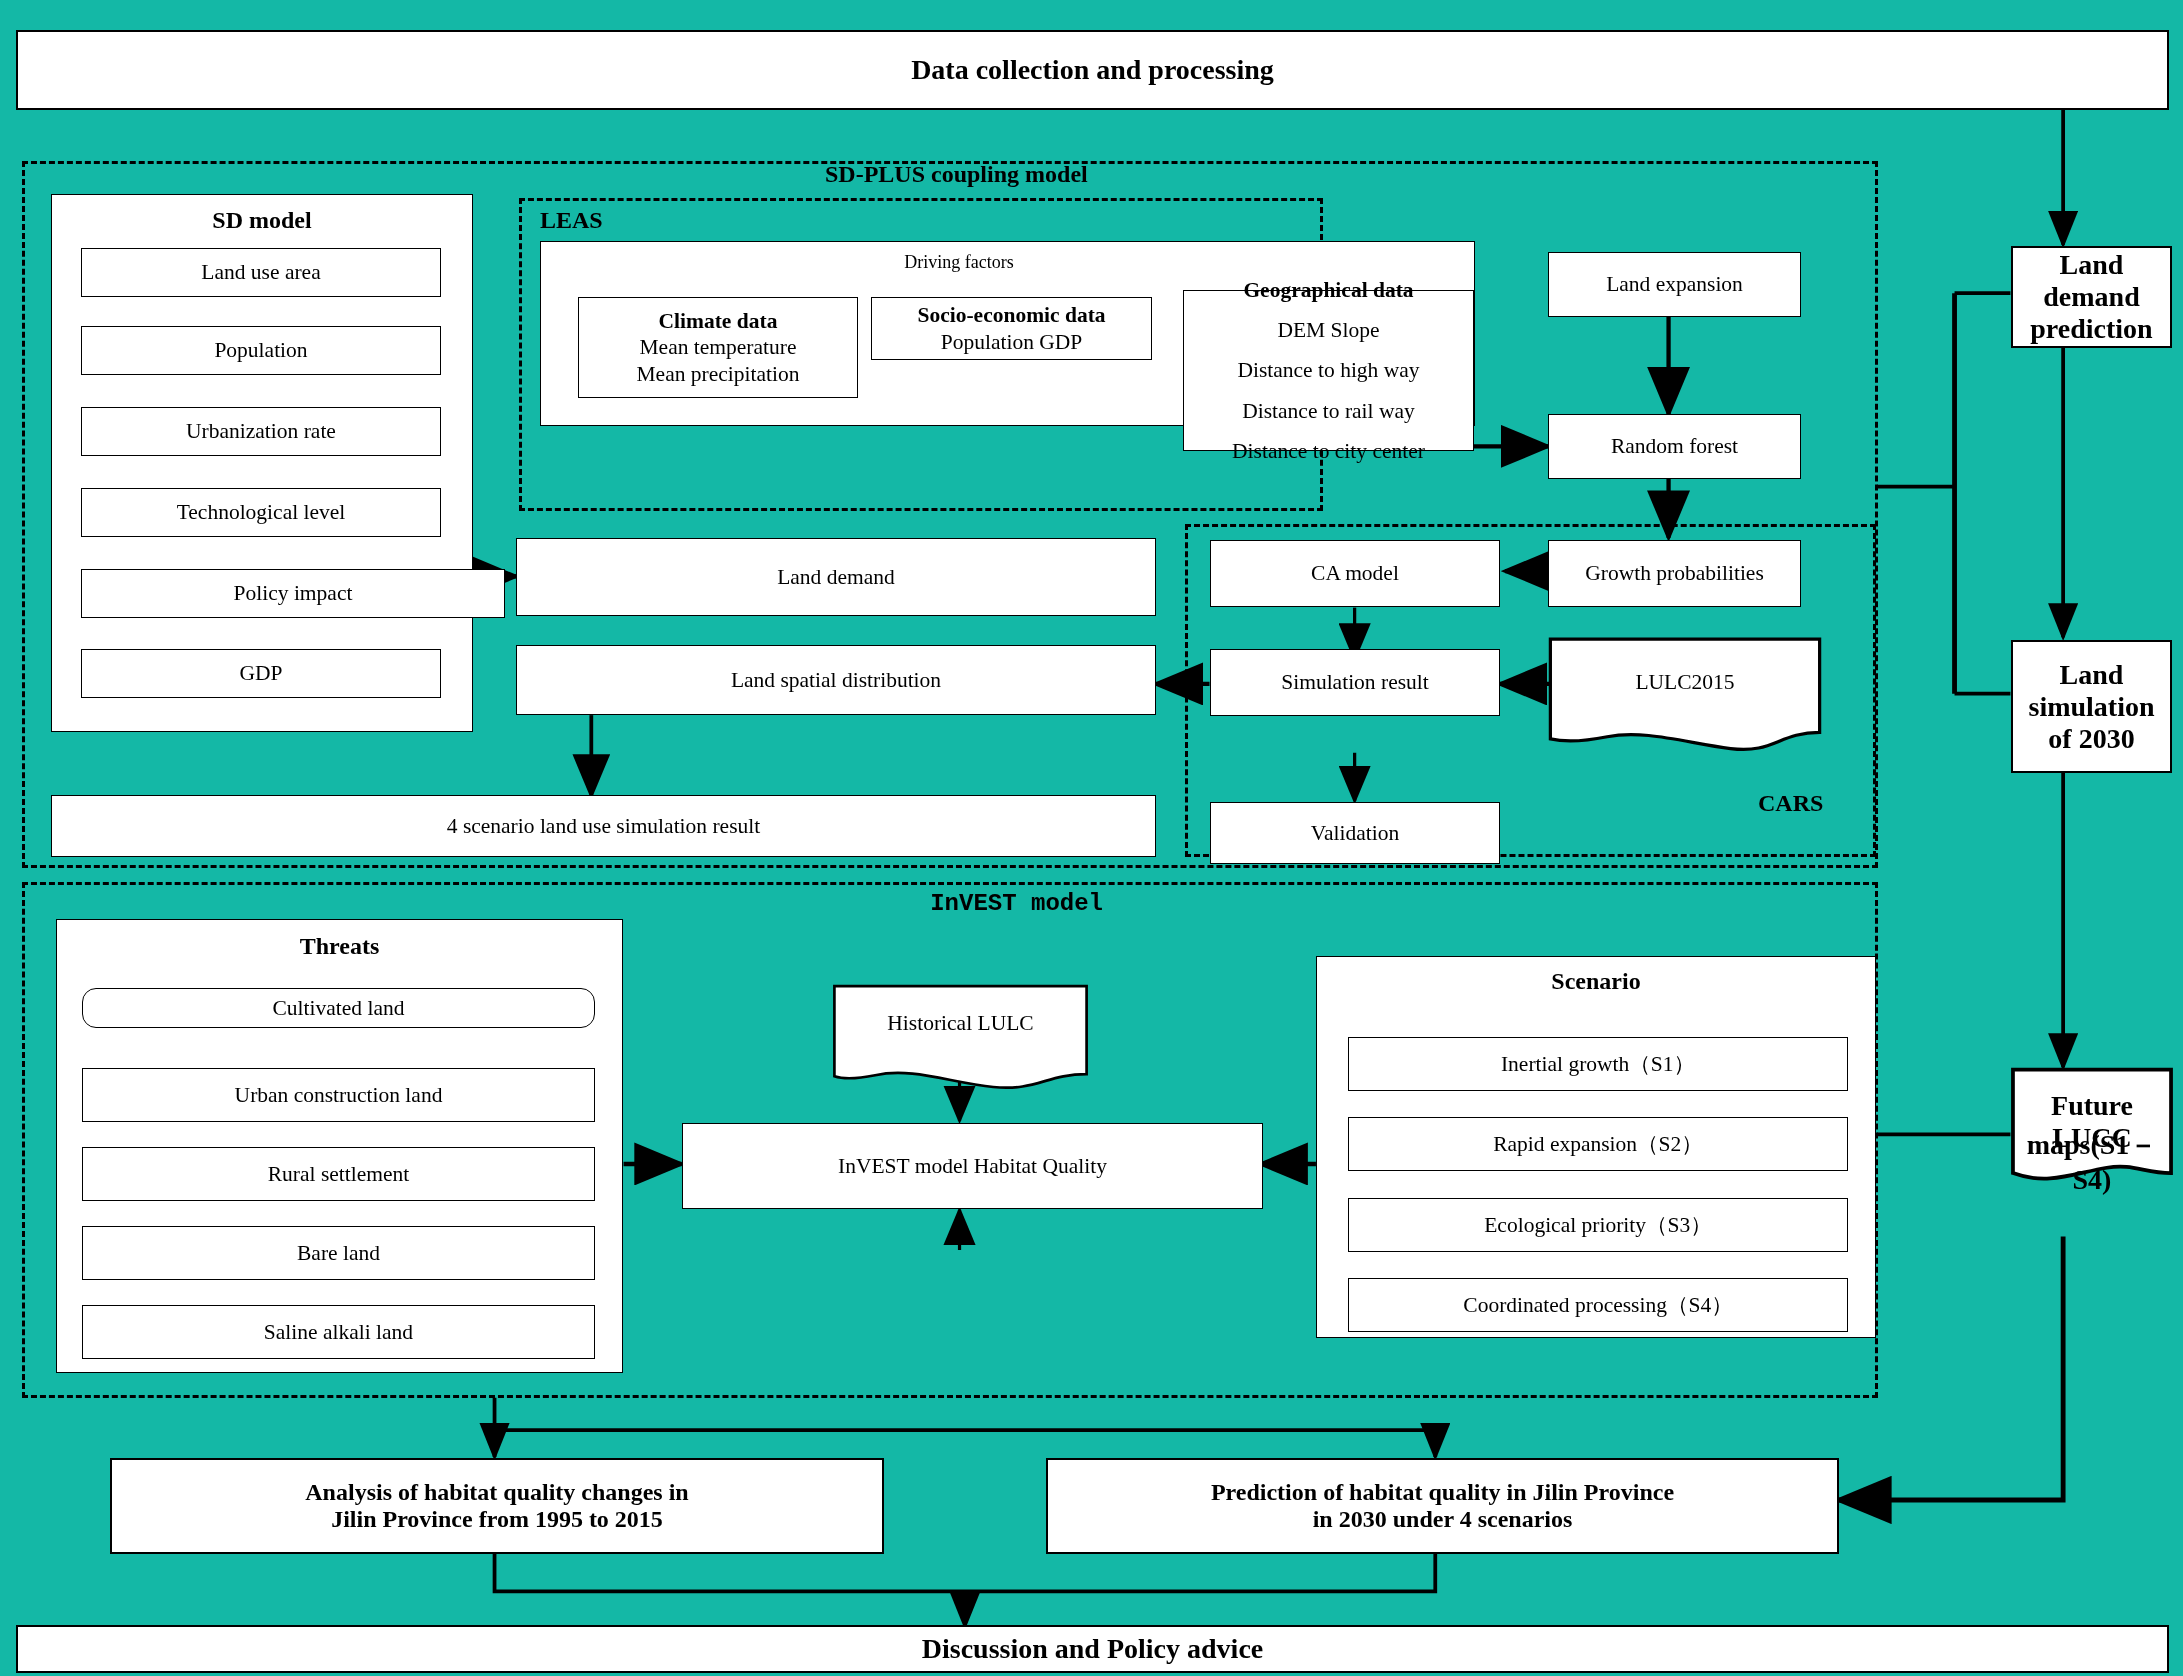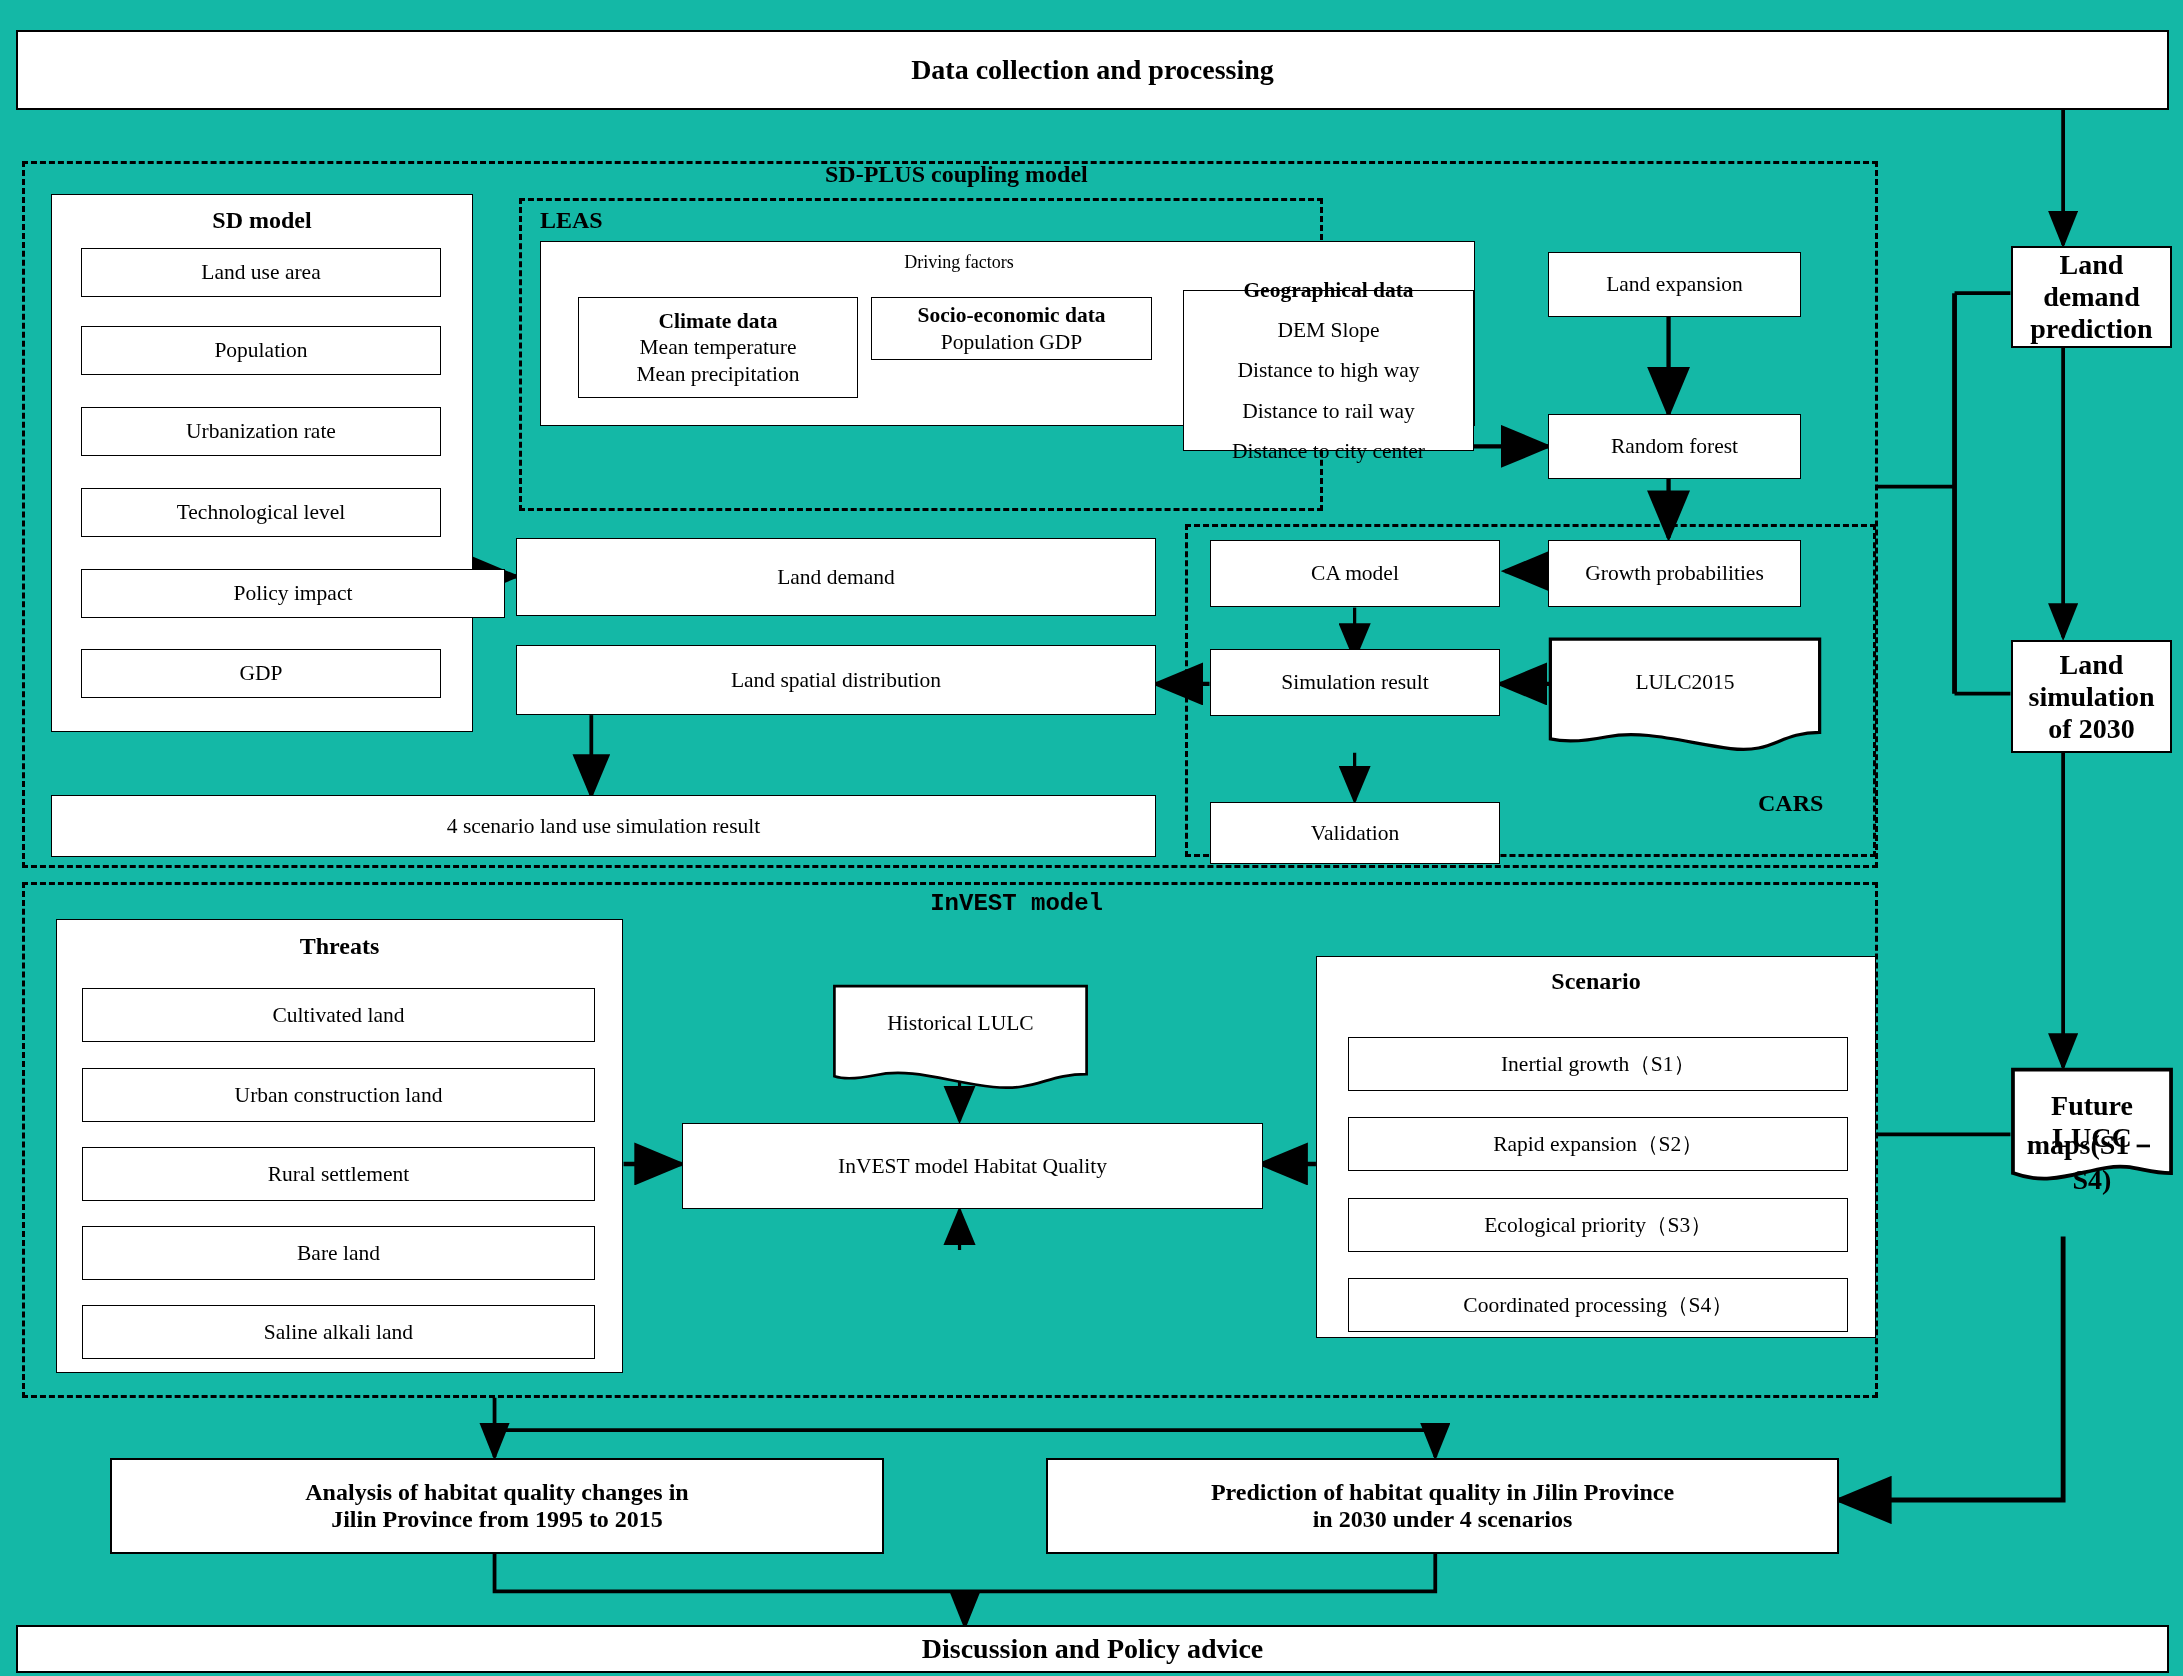--- a/index.html
+++ b/index.html
@@ -178,40 +178,40 @@
     </svg>
     <span class="wtext" style="top:33px;">LULC2015</span>
   </div>
 
   <div class="node thick" style="left:2011px;top:246px;width:161px;height:102px;flex-direction:column;">
 
     <span class="big">Land demand</span>
     <span class="big">prediction</span>
   </div>
 
-  <div class="node thick" style="left:2011px;top:640px;width:161px;height:113px;flex-direction:column;">
+  <div class="node thick" style="left:2011px;top:640px;width:161px;height:133px;flex-direction:column;">
     <span class="big">Land simulation</span>
     <span class="big">of 2030</span>
   </div>
 
   <div class="wavebox" style="left:2010px;top:1067px;width:164px;height:142px;">
     <svg width="164" height="142" viewBox="0 0 305 265">
       <path d="M5,5 L300,5 L300,198 C250,198 230,180 180,188 C120,198 70,222 5,198 Z" fill="#fff" stroke="#000" stroke-width="7"></path>
     </svg>
     <span class="wtext b" style="top:22.6px;font-size:28px;font-weight:bold;">Future LUCC</span>
     <span class="wtext b" style="top:59px;font-size:28px;font-weight:bold;">maps(S1－S4)</span>
   </div>
 
   <div class="node dashed" style="left:21.5px;top:882px;width:1856px;height:516px;"></div>
   <div class="sect-title" style="left:823px;top:890px;width:280px;text-align:right;font-family:Liberation Mono, monospace;">InVEST model</div>
 
   <div class="node solid" style="left:56px;top:919px;width:567px;height:454px;"></div>
   <div class="sect-title" style="left:56px;top:933px;width:567px;text-align:center;">Threats</div>
 
-  <div class="node solid" style="left:82px;top:988px;width:513px;height:54px;">
+  <div class="node solid" style="left:82px;top:988px;width:513px;height:40px;border-radius:14px;">
     <span class="lbl">Cultivated land</span>
   </div>
   <div class="node solid" style="left:82px;top:1068px;width:513px;height:54px;">
     <span class="lbl">Urban construction land</span>
   </div>
   <div class="node solid" style="left:82px;top:1147px;width:513px;height:54px;">
     <span class="lbl">Rural  settlement</span>
   </div>
   <div class="node solid" style="left:82px;top:1226px;width:513px;height:54px;">
     <span class="lbl">Bare land</span>

